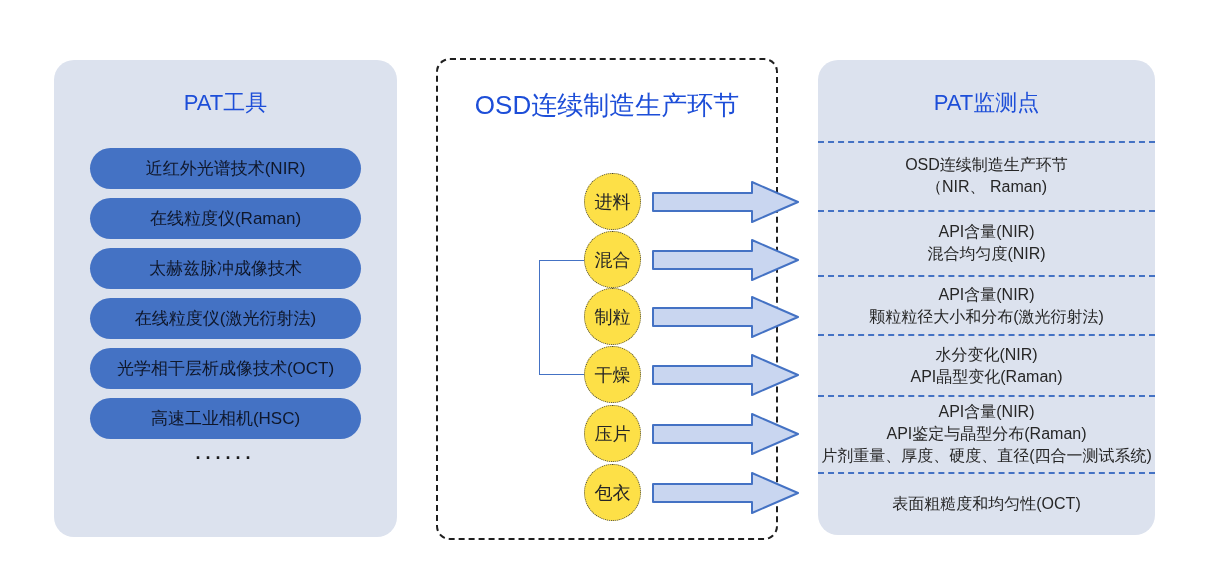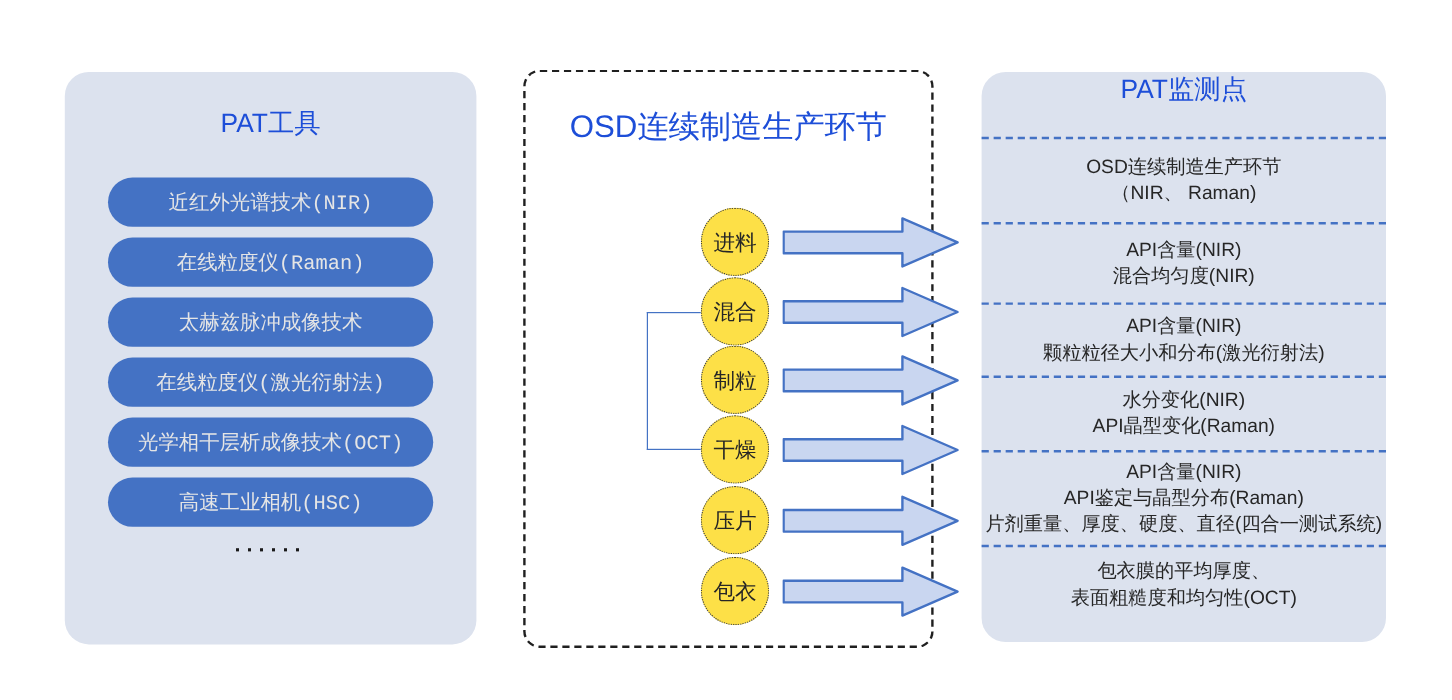--- a/index.html
+++ b/index.html
@@ -10,43 +10,43 @@
   }
   .stage{position:relative;width:1210px;height:583px;}
   .panel{position:absolute;box-sizing:border-box;}
   .panel h2{margin:0;font-weight:400;font-size:22px;text-align:center;color:#1d4ed8;}
 
   
   .left{left:54px;top:60px;width:343px;height:477px;background:#dce2ee;border-radius:20px;}
   .left h2{padding-top:28px;}
   .tools{position:absolute;left:36px;right:36px;top:88px;}
   .tool{
-    height:41px;margin-bottom:9px;border-radius:21px;background:#4472c4;color:#e5e5e5;
-    display:flex;align-items:center;justify-content:center;font-size:17px;white-space:nowrap;font-family:Liberation Mono, monospace;
+    height:41px;margin-bottom:9px;border-radius:21px;background:#4472c4;color:#0f172a;
+    display:flex;align-items:center;justify-content:center;font-size:17px;white-space:nowrap;
   }
   .dots{text-align:center;font-size:18px;font-weight:bold;letter-spacing:4px;color:#1a1a1a;margin-top:2px;}
 
   
   .middle{left:436px;top:58px;width:342px;height:482px;border:2px dashed #1f1f1f;border-radius:14px;background:transparent;}
   .middle h2{padding-top:28px;font-size:26px;}
   .step-circle{
     position:absolute;left:146px;width:57px;height:57px;border-radius:50%;
     border:1.5px dotted #404040;background:#fde047;box-sizing:border-box;
     display:flex;align-items:center;justify-content:center;font-size:18px;color:#262626;
   }
   .flow-arrow{position:absolute;left:214px;width:148px;height:44px;}
   .bracket{
     position:absolute;left:101px;top:200px;width:45px;height:115px;box-sizing:border-box;
     border-left:1.5px solid #4472c4;border-top:1.5px solid #4472c4;border-bottom:1.5px solid #4472c4;
   }
 
   
   .right{left:818px;top:60px;width:337px;height:475px;background:#dce2ee;border-radius:20px;
     display:flex;flex-direction:column;}
-  .right h2{height:54px;box-sizing:content-box;}
+  .right h2{padding-top:28px;height:54px;box-sizing:content-box;}
   .sec{
     border-top:2px dashed #4472c4;display:flex;flex-direction:column;
     align-items:center;justify-content:center;text-align:center;font-size:16px;line-height:22px;
   }
   .sec .ln{white-space:nowrap;}
   .s0{height:69px;}.s1{height:65px;}.s2{height:59px;}.s3{height:60px;}.s4{height:77px;}.s5{height:63px;}
 </style>
 </head>
 <body>
 
@@ -115,18 +115,17 @@
     <div class="sec s3">
       <div class="ln">水分变化(NIR)</div>
       <div class="ln">API晶型变化(Raman)</div>
     </div>
     <div class="sec s4">
       <div class="ln">API含量(NIR)</div>
       <div class="ln">API鉴定与晶型分布(Raman)</div>
       <div class="ln">片剂重量、厚度、硬度、直径(四合一测试系统)</div>
     </div>
     <div class="sec s5">
-      <div class="ln">包衣膜的平均厚度、</div>
       <div class="ln">表面粗糙度和均匀性(OCT)</div>
     </div>
   </section>
 
 </div>
 
 </body></html>

